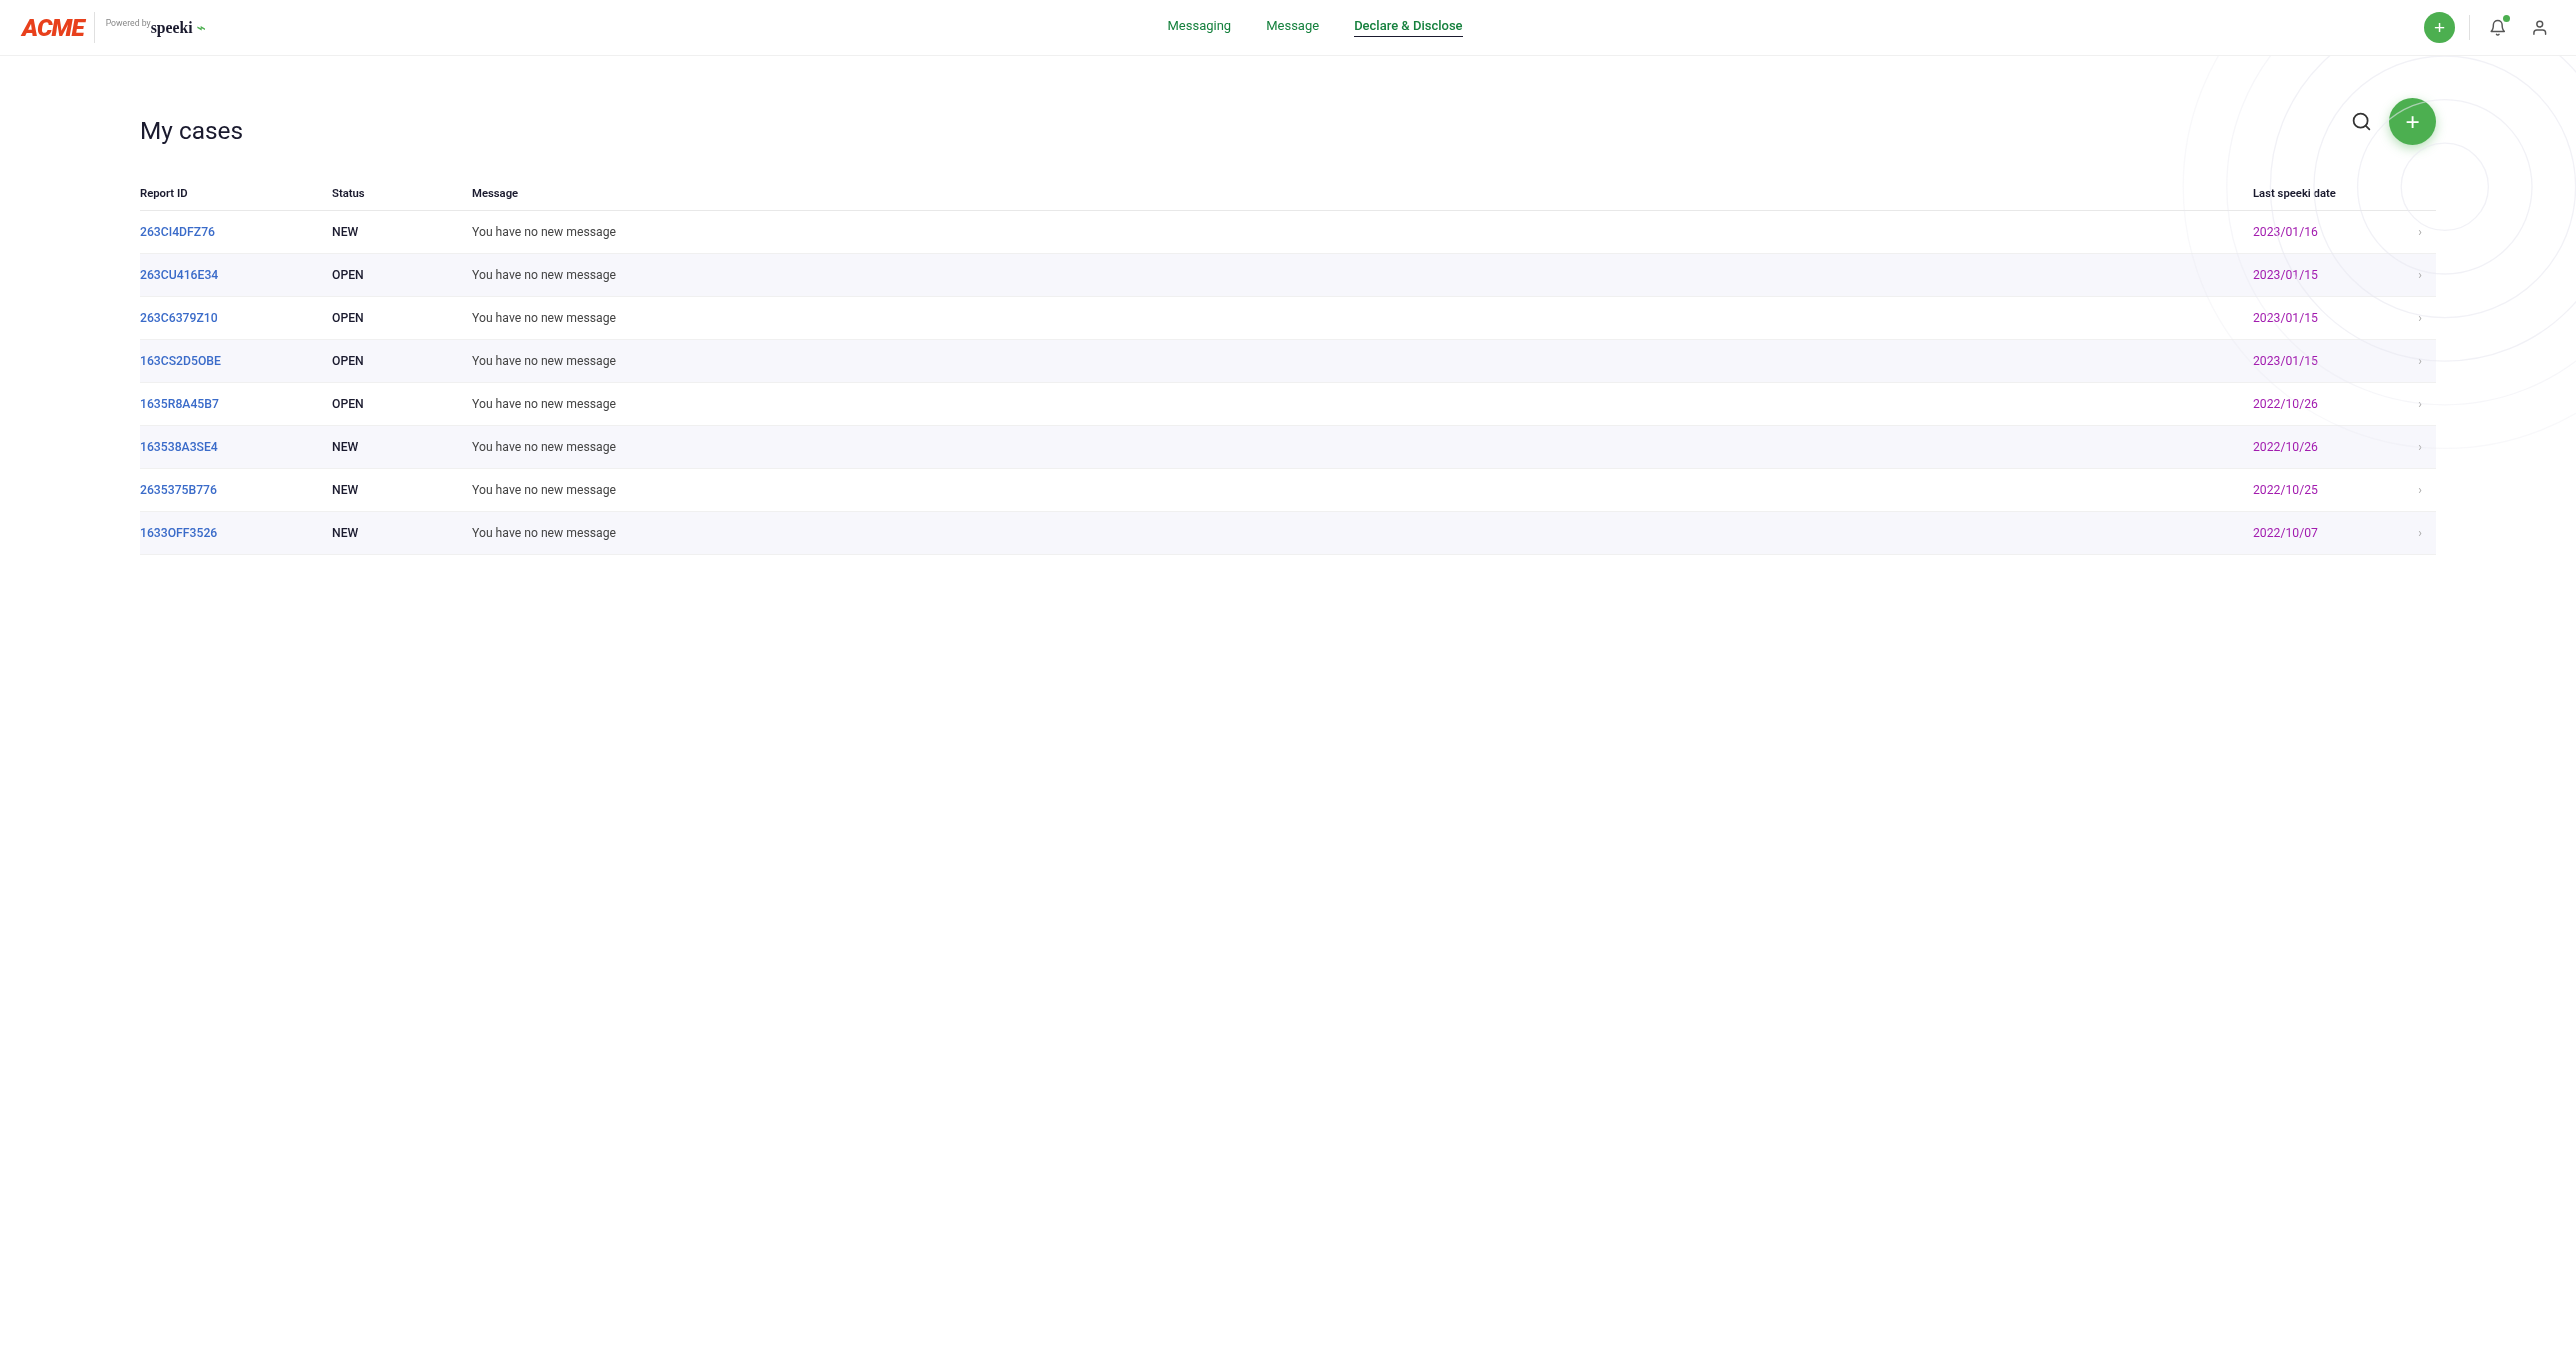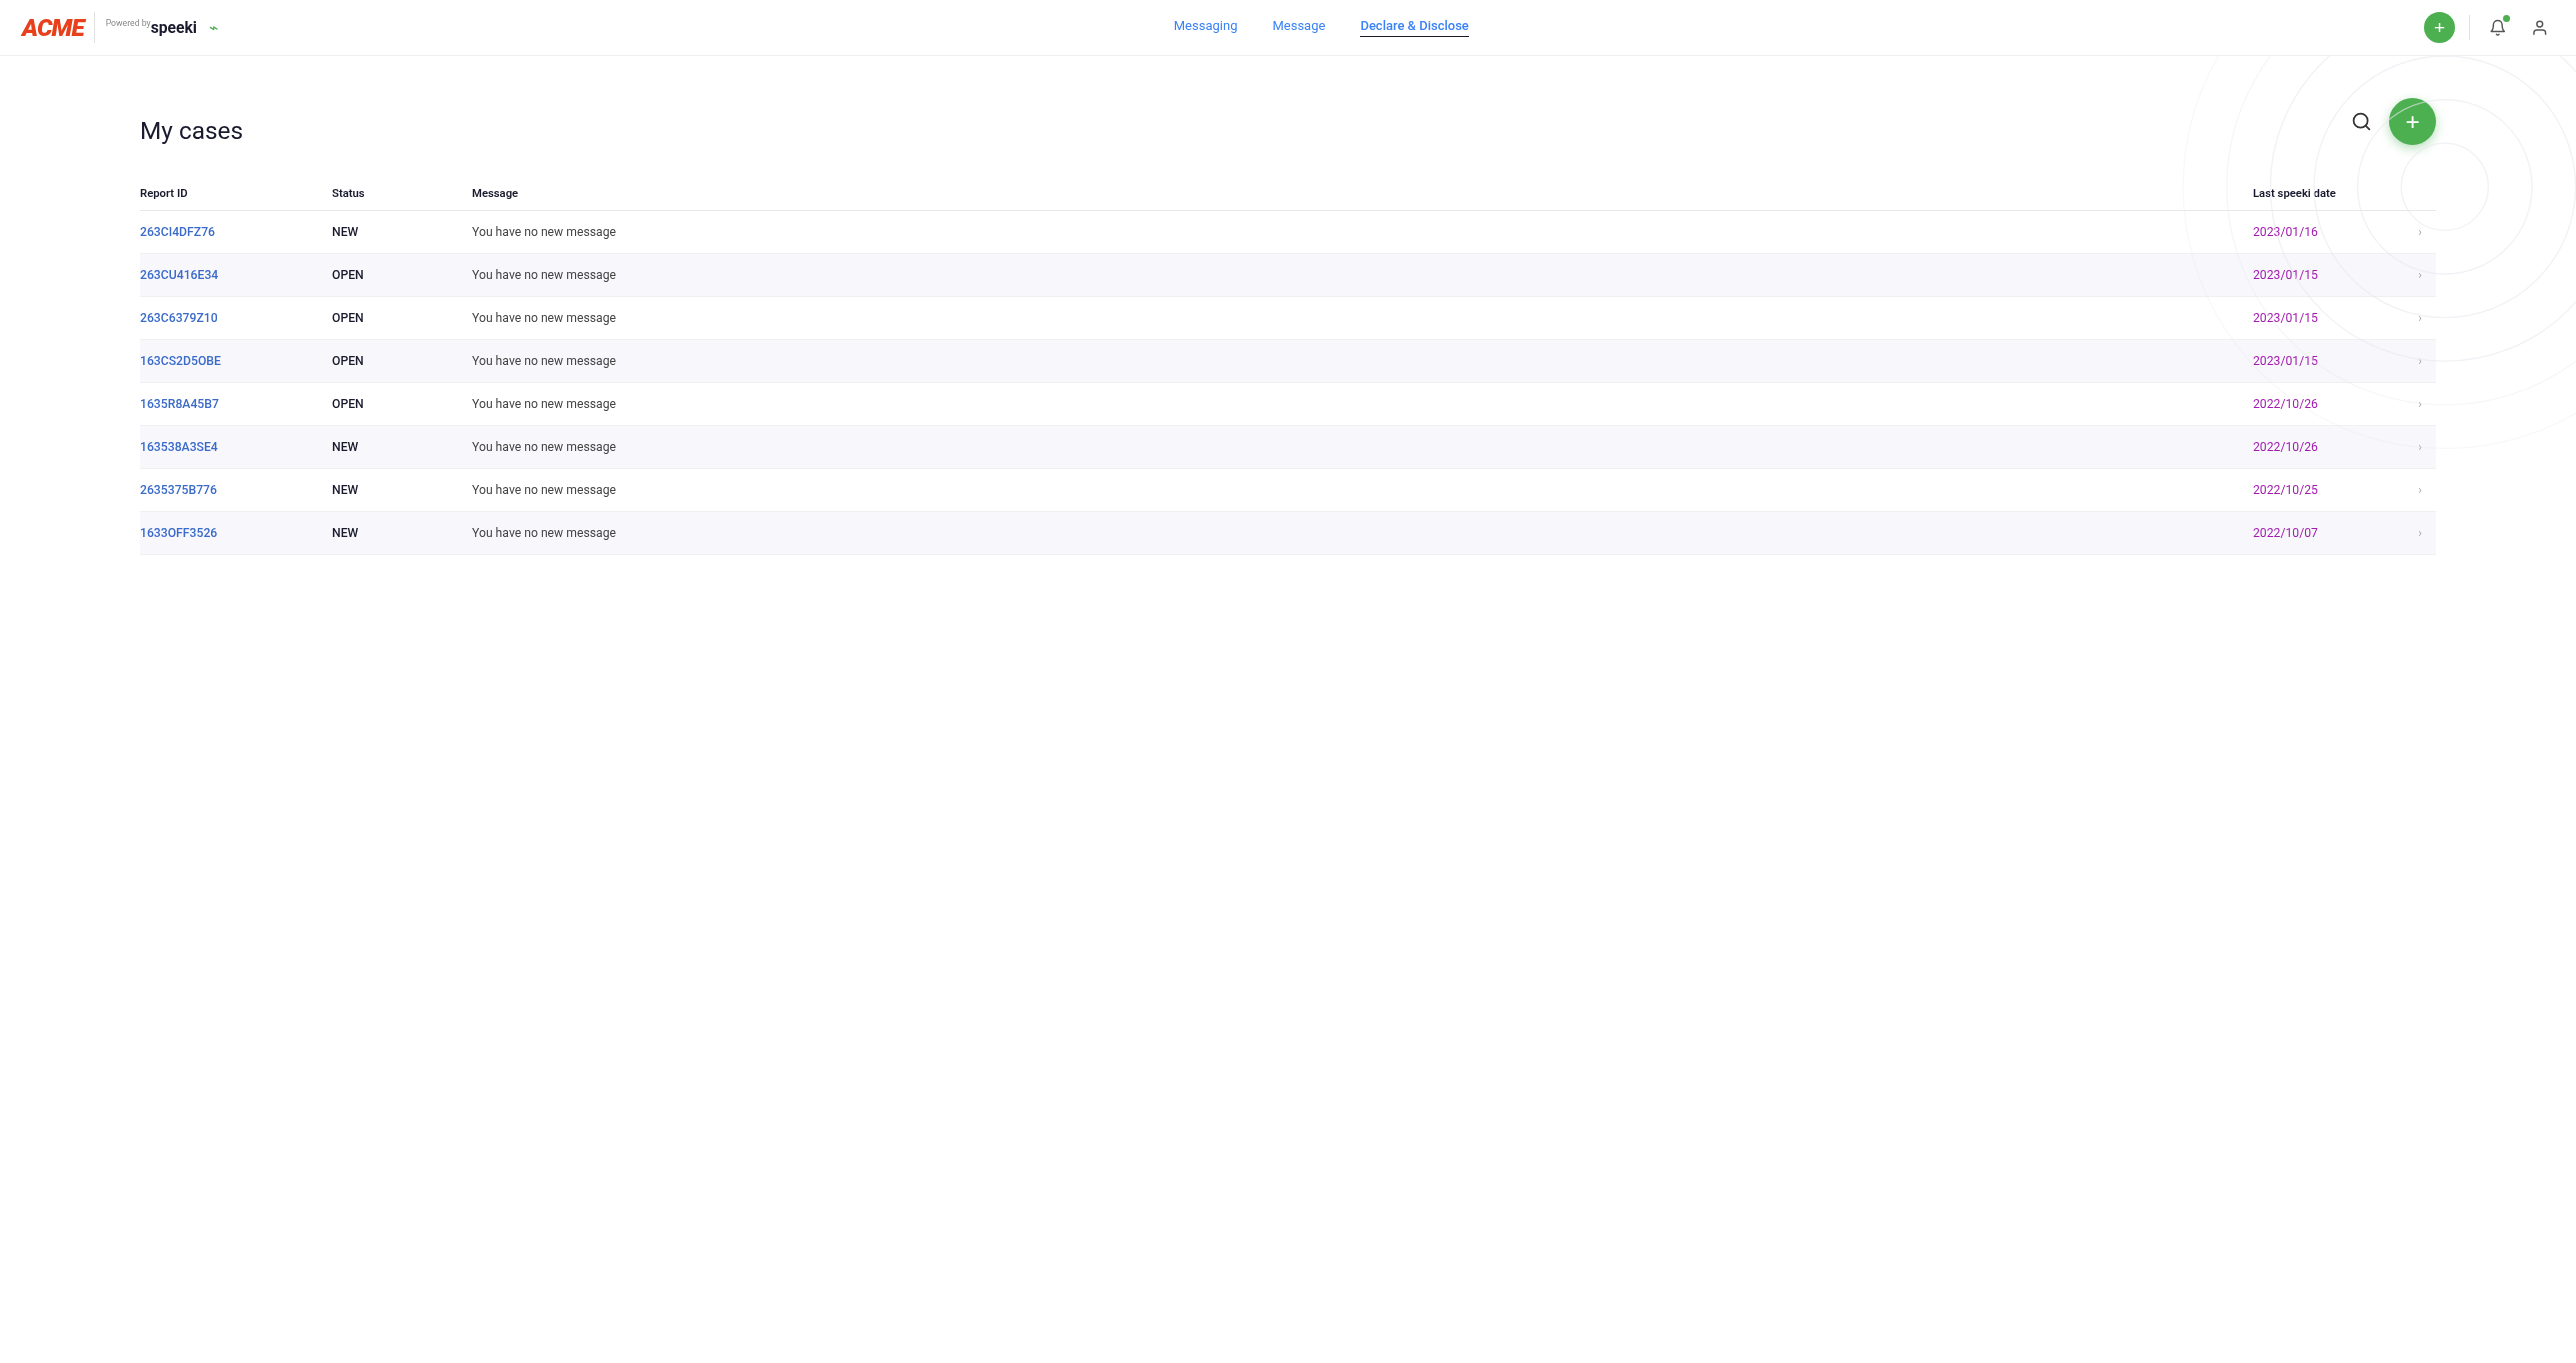--- a/index.html
+++ b/index.html
@@ -45,40 +45,41 @@
       align-items: flex-start;
     }
     .powered-by-text {
       font-size: 8.7px;
       color: #888;
       line-height: 1.2;
     }
     .speeki-logo {
       display: flex;
       align-items: flex-end;
-      gap: 12px;
+      gap: 4px;
+      font-family: Liberation Serif, serif;
     }
     .speeki-text {
       font-size: 15.7px;
       font-weight: 700;
       color: #1a1a2e;
     }
     .speeki-leaf {
       color: #4caf50;
       font-size: 15.7px;
     }
 
     .header-nav {
       display: flex;
       align-items: center;
       gap: 35px;
     }
     .nav-item {
       font-size: 13px;
-      color: #3b82f6;
+      color: #15803d;
       cursor: pointer;
       text-decoration: none;
       padding-bottom: 3.5px;
     }
     .nav-item.active {
       border-bottom: 1.7px solid #1a1a2e;
       font-weight: 500;
     }
 
     .header-right {

